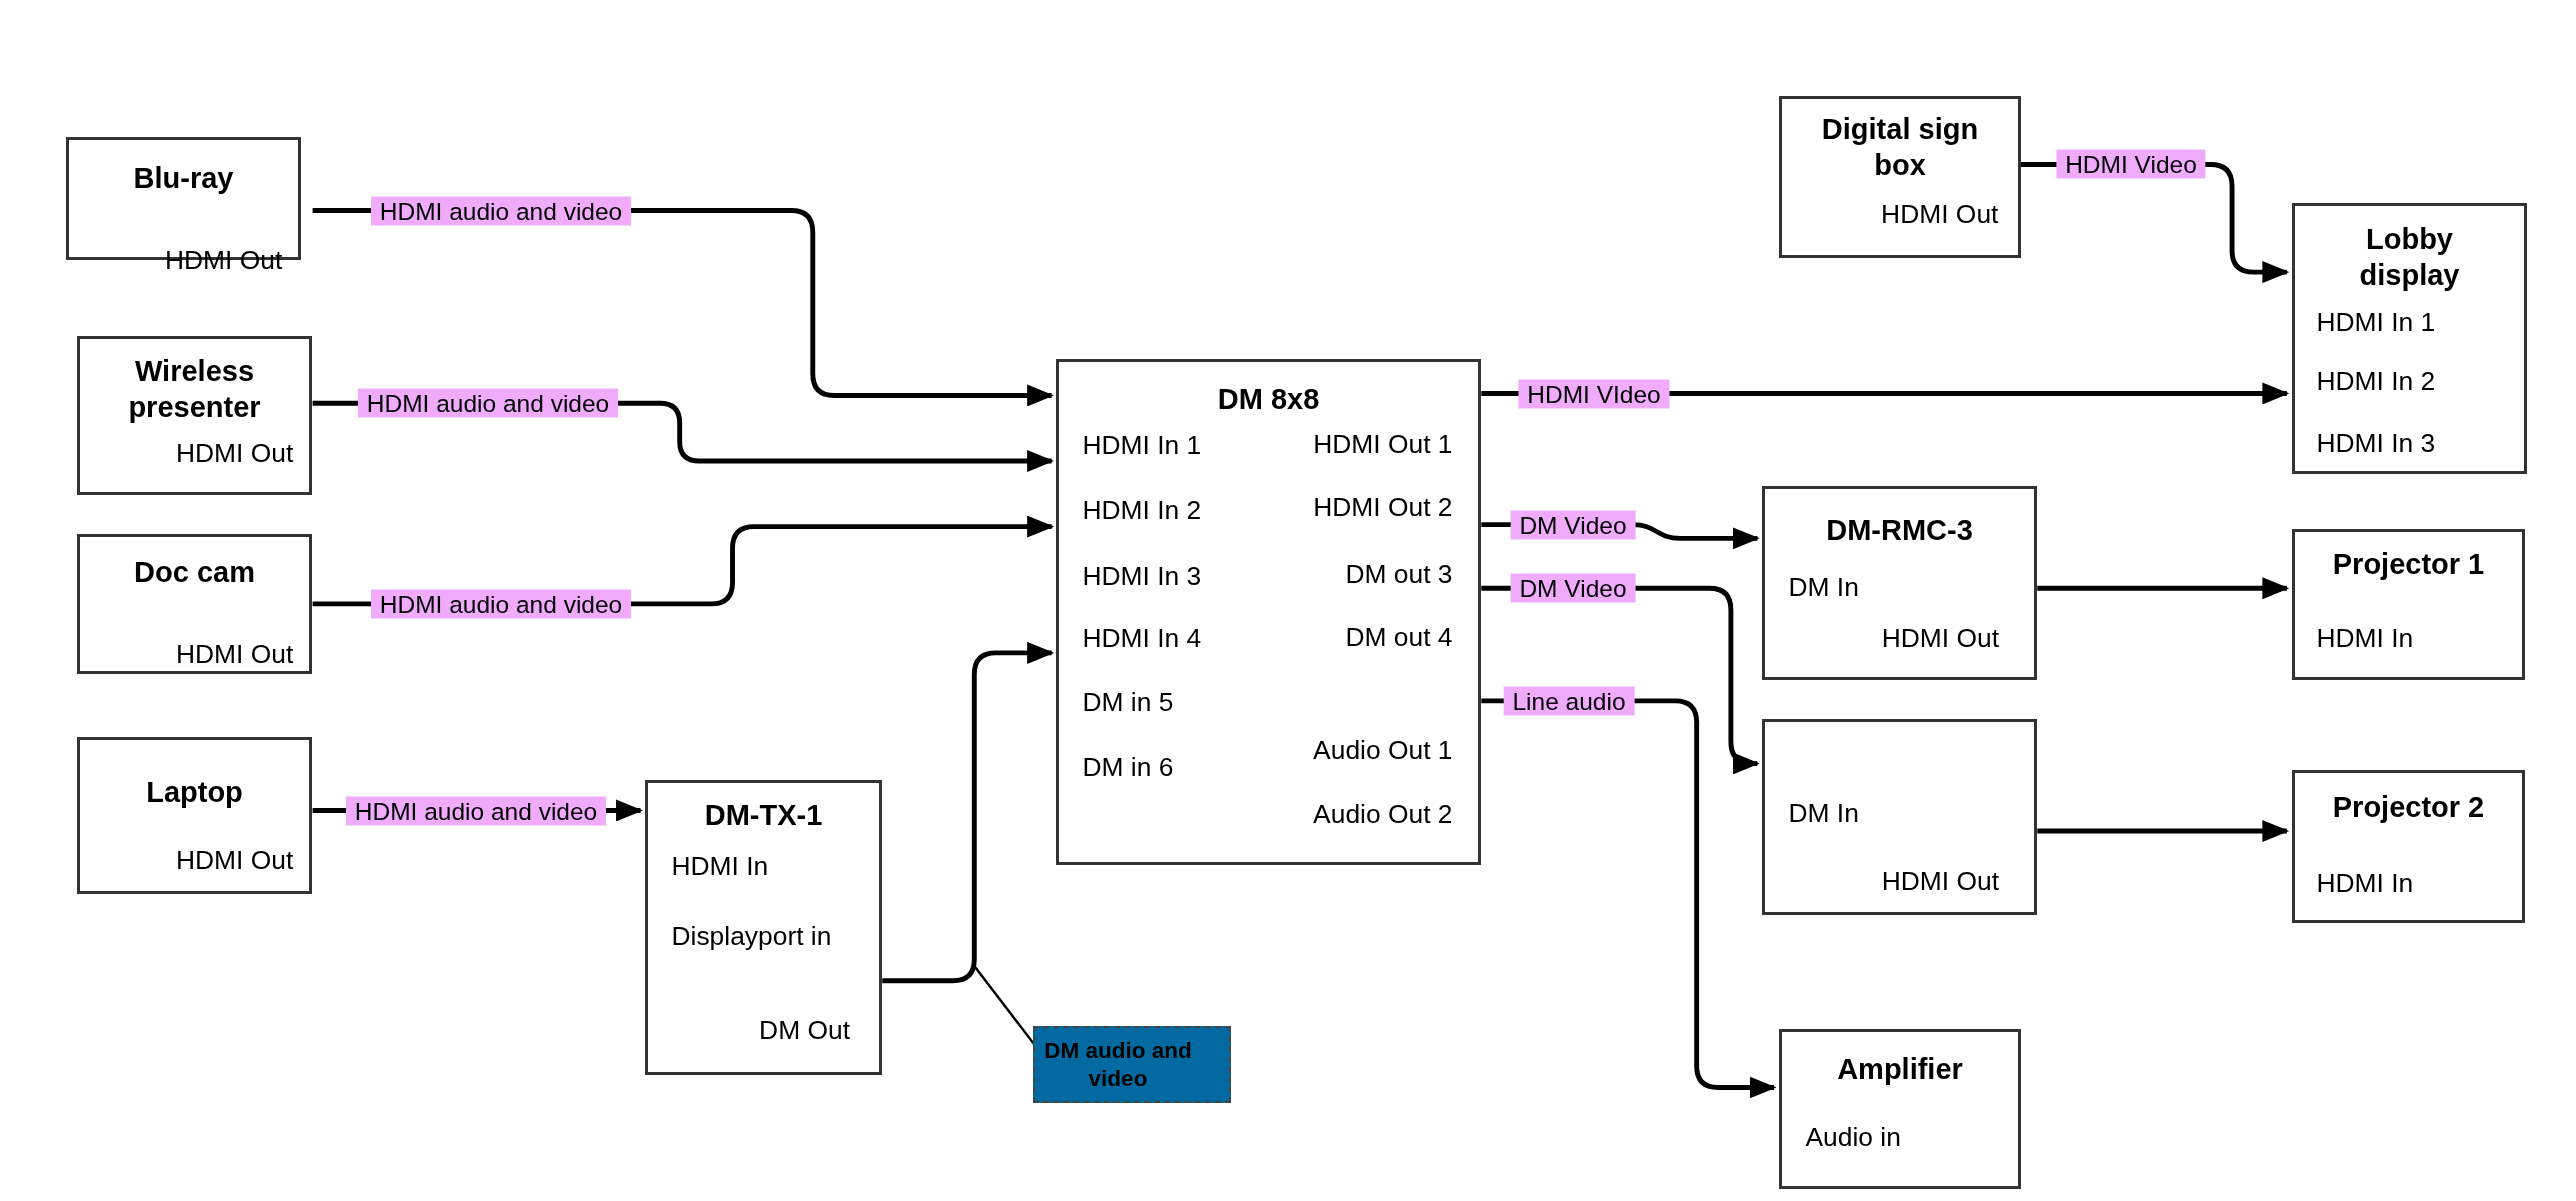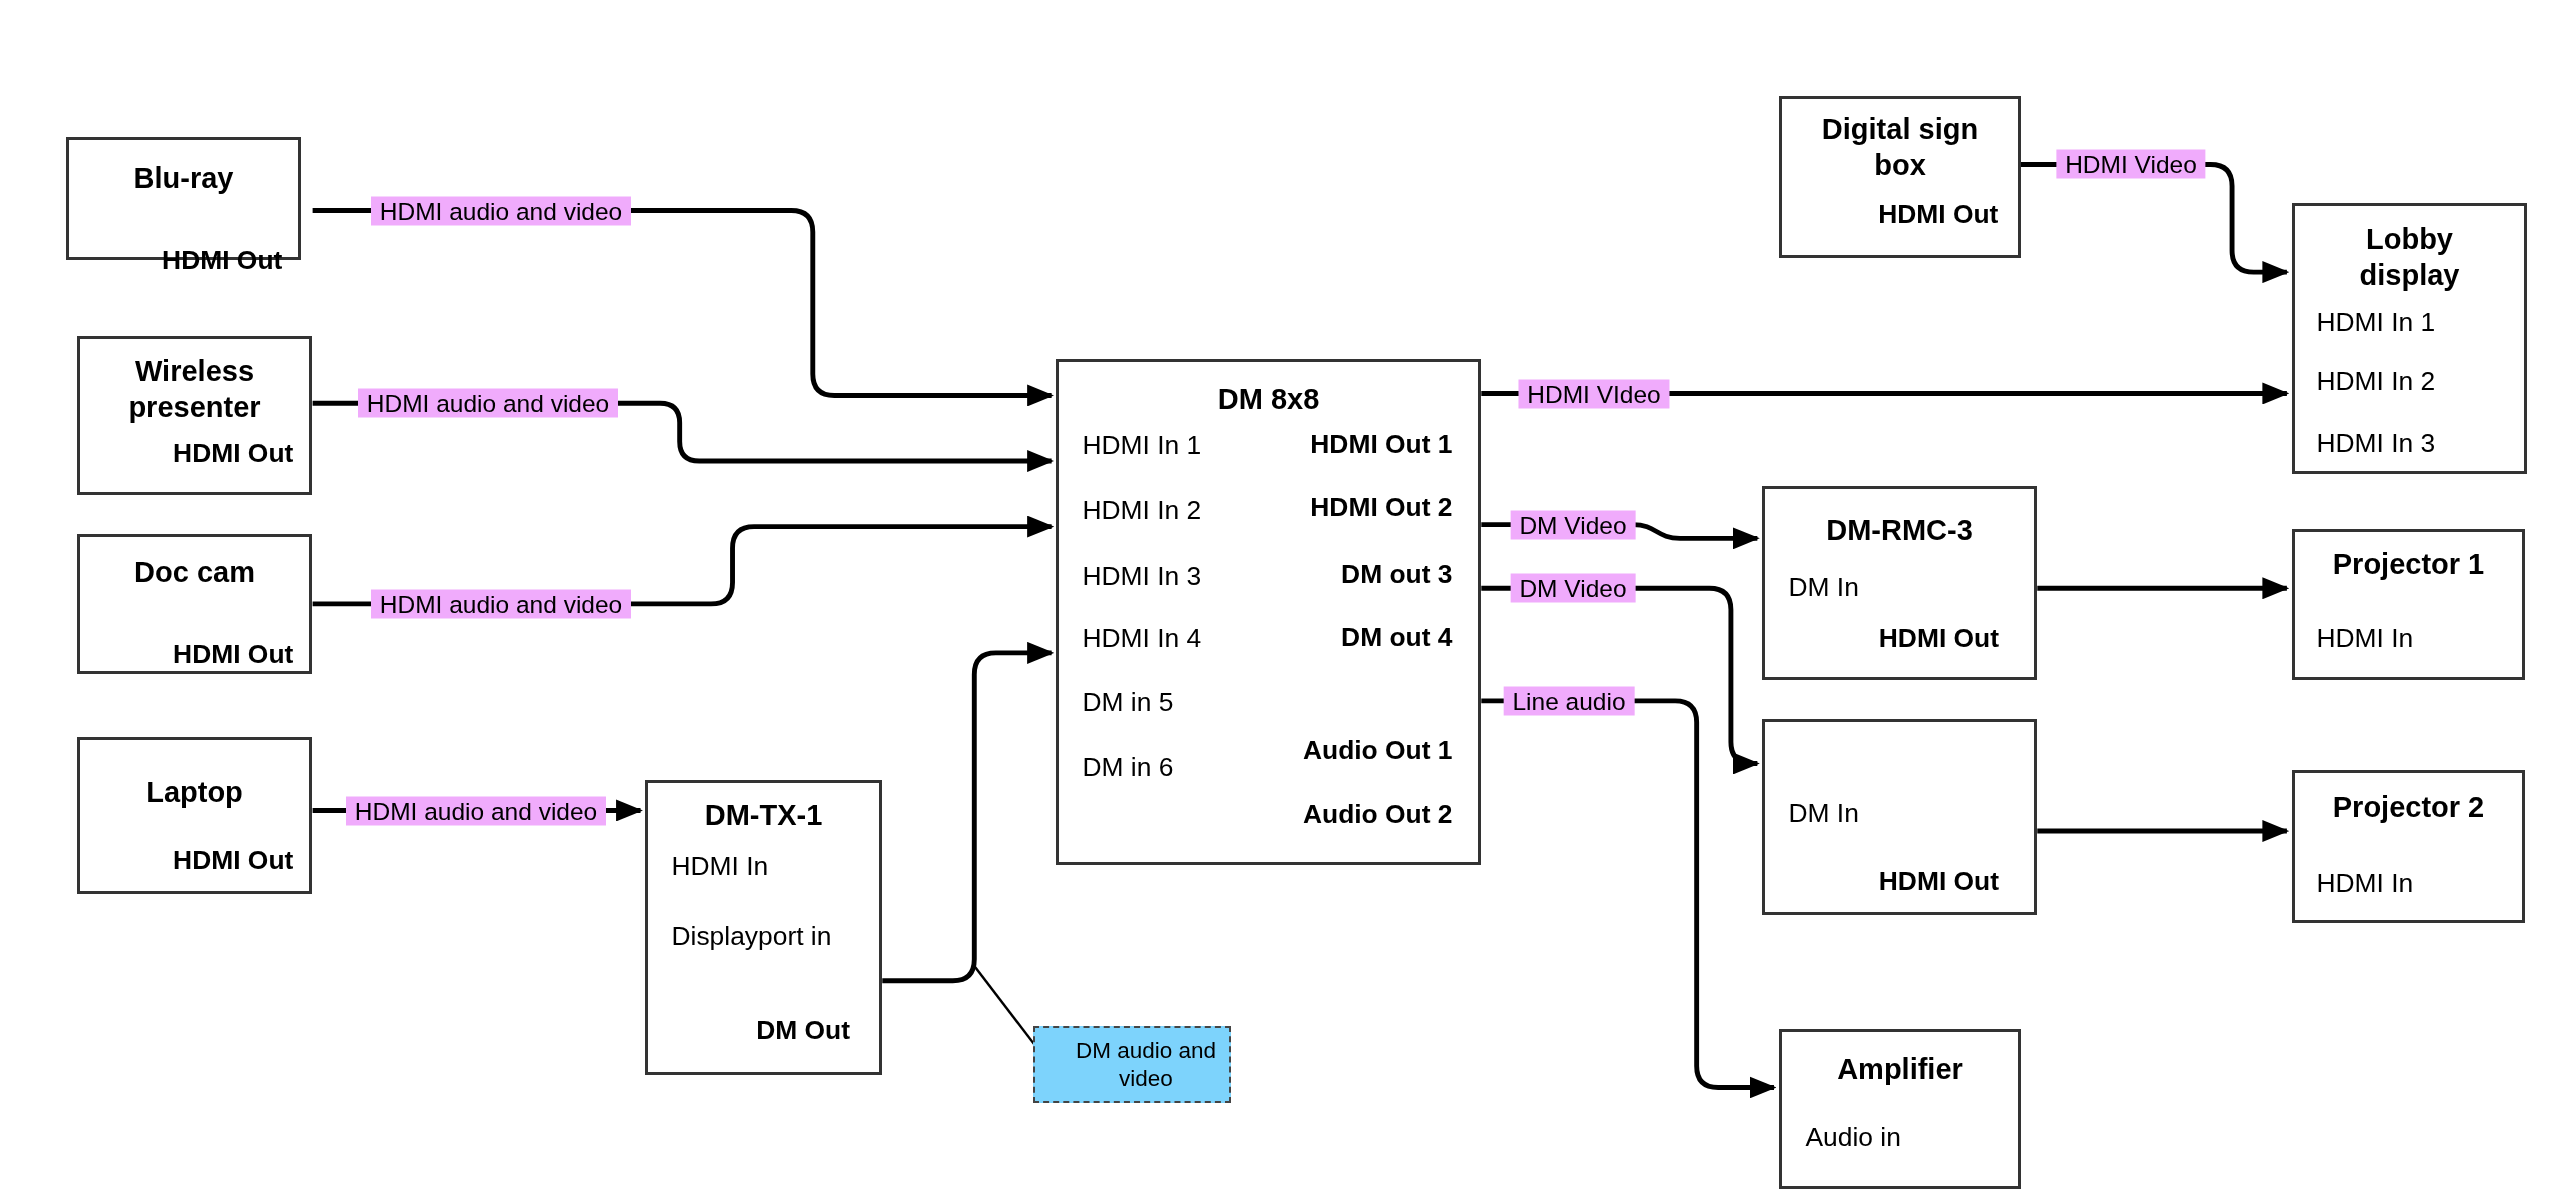--- a/index.html
+++ b/index.html
@@ -12,29 +12,29 @@
     position:absolute;background:#fff;border:3.9px solid #333;box-sizing:border-box;margin-top:47px;
   }
   .title{
     font-weight:bold;font-size:29px;line-height:36px;text-align:center;
     margin:0 auto;padding-top:17.6px;
   }
   .port{
     position:absolute;font-size:26.4px;line-height:27.4px;white-space:nowrap;
   }
   .pl{left:23.5px;}
-  .pr{right:19.6px;text-align:left;font-weight:bold;}
+  .pr{right:19.6px;text-align:left;}
   .wire-label{
     position:absolute;transform:translate(-50%,-50%);background:#f0abfc;
     padding:0 8.8px;font-size:24.5px;line-height:29px;white-space:nowrap;
   }
   .callout{
-    position:absolute;border:2.4px dashed #444;box-sizing:border-box;background:#7dd3fc;
-    display:flex;align-items:center;justify-content:flex-end;text-align:center;
-    font-size:22.5px;line-height:28px;
+    position:absolute;border:2.4px dashed #444;box-sizing:border-box;background:#0369a1;
+    display:flex;align-items:center;justify-content:flex-start;text-align:center;
+    font-size:22.5px;line-height:28px;font-weight:bold;
   }
   .callout .callout-text{max-width:166px;}
 </style>
 </head>
 <body>
 
 <div class="canvas">
 
   <svg class="wires" viewBox="0 0 2631 1227" fill="none" stroke="#000" stroke-width="5">
     <defs>

